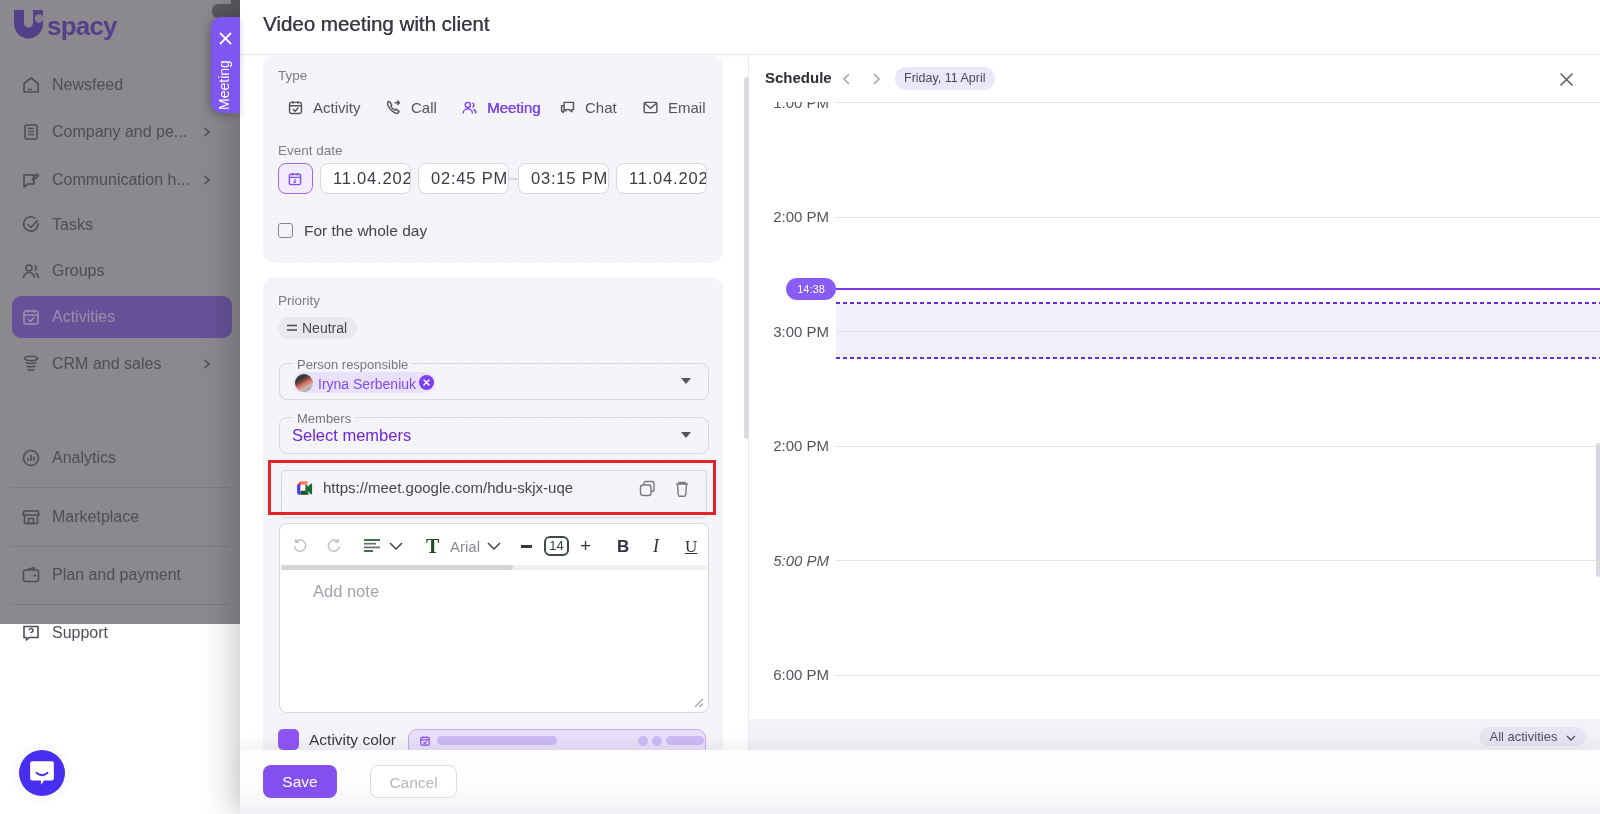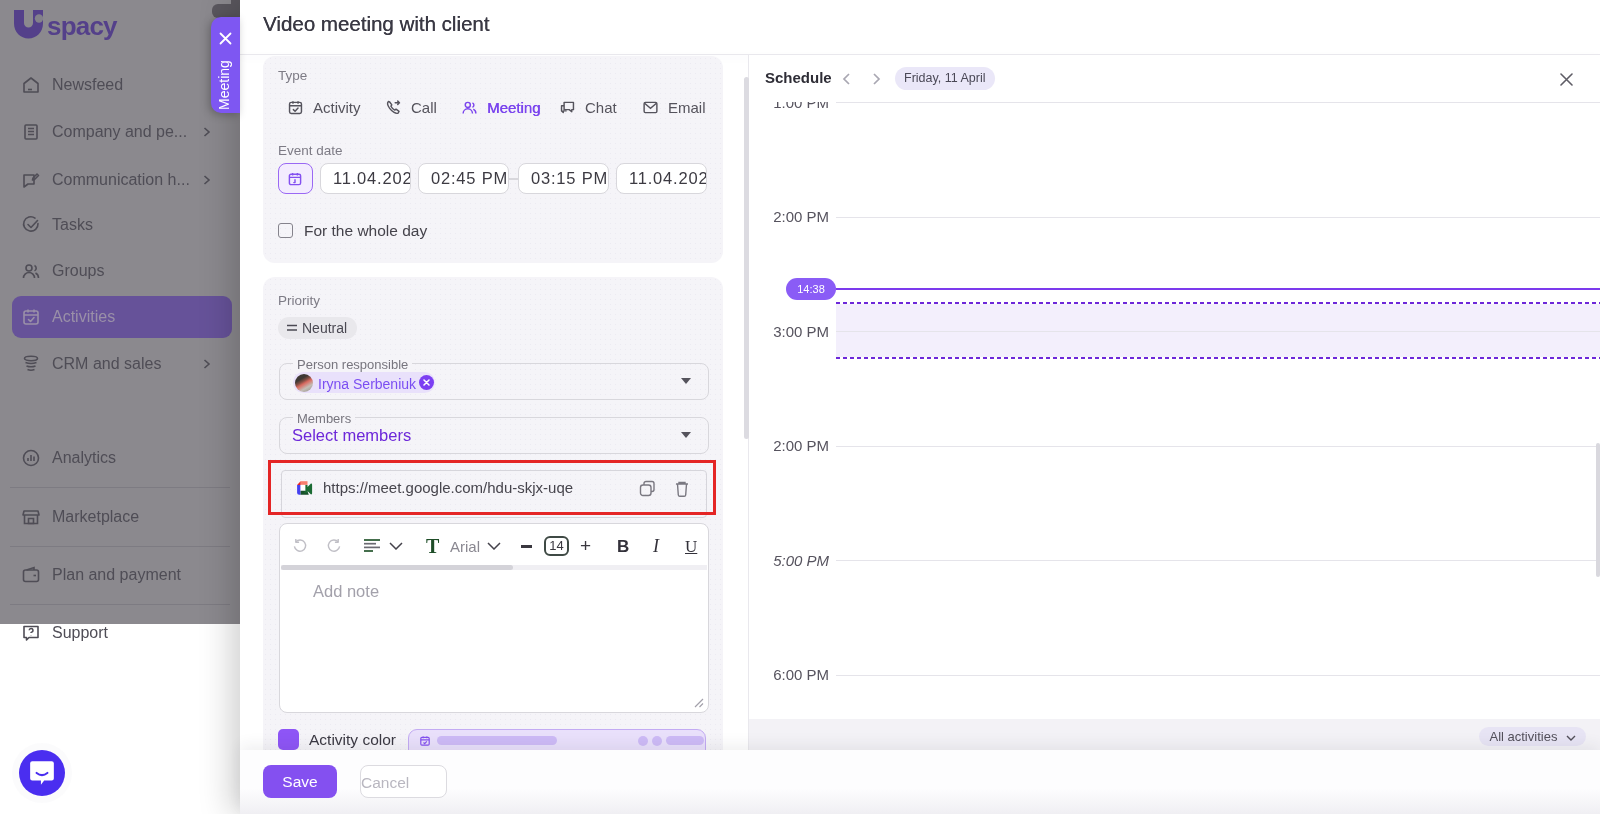--- a/index.html
+++ b/index.html
@@ -383,17 +383,17 @@
       <div style="position:absolute; right:14px; top:8px; height:19px; padding:0 10px; background:#e7e4f4; border-radius:10px; font-size:13px; color:#53505b; line-height:19px;">All activities
         <svg style="display:inline-block; vertical-align:middle; margin-left:5px;" width="10" height="6" viewBox="0 0 10 6" fill="none" stroke="#53505b" stroke-width="1.4">
             <path d="M1 1 L5 5 L9 1"></path>
           </svg>
       </div>
     </div>
   </div>
 
   <div class="abs" style="left:0; top:750px; width:1360px; height:64px; background:linear-gradient(#fdfdfe 60%, #f0eff3); box-shadow:0 -5px 14px rgba(40,40,60,0.07);">
     <div class="abs" style="left:23px; top:15px; width:74px; height:33px; background:#8450f0; border-radius:8px; color:#fff; font-size:15.5px; text-align:center; line-height:33px;">Save</div>
-    <div class="abs" style="left:120px; top:15px; width:87px; height:33px; background:#fff; border:1px solid #dcdbe0; border-radius:8px; color:#b9b7c0; font-size:15.5px; text-align:left; line-height:33px;">Cancel</div>
+    <div class="abs" style="left:130px; top:15px; width:87px; height:33px; background:#fff; border:1px solid #dcdbe0; border-radius:8px; color:#b9b7c0; font-size:15.5px; text-align:center; line-height:33px;">Cancel</div>
   </div>
 
   <div class="abs" style="left:28px; top:460px; width:448px; height:55px; border:3px solid #e42525; z-index:10;"></div>
 </div>
 
 </body></html>

